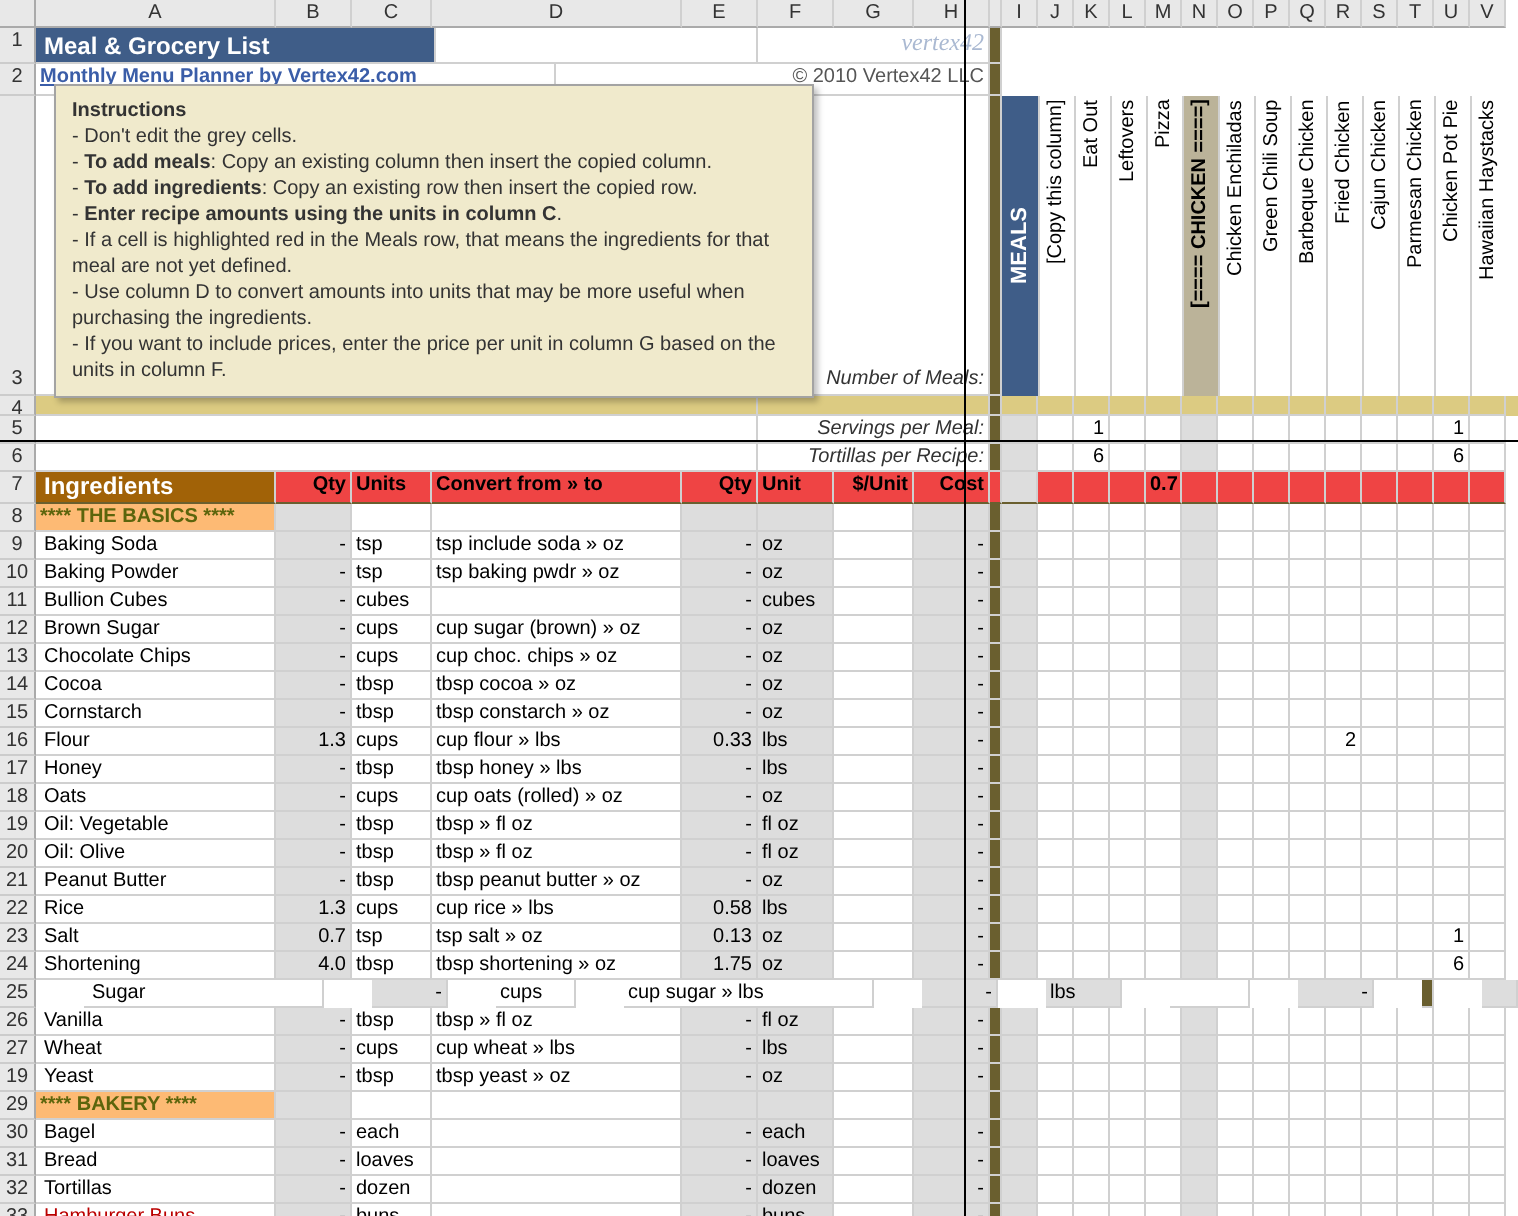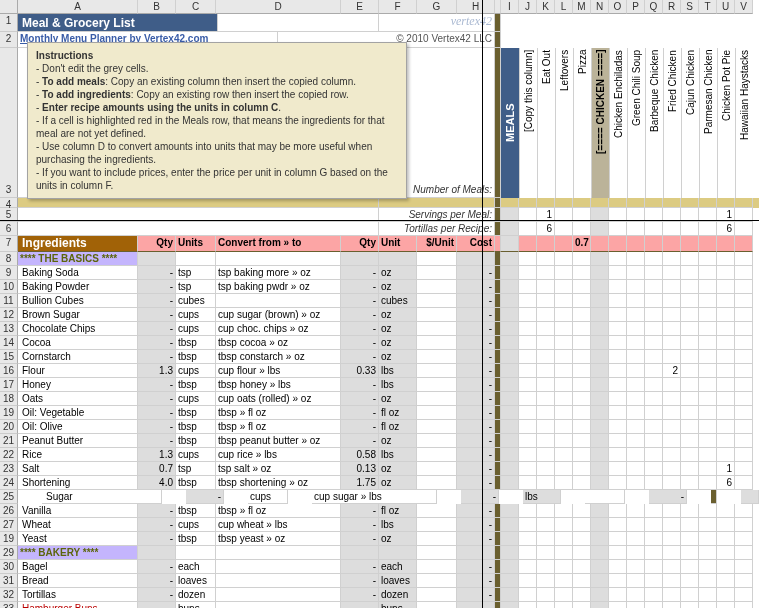--- a/index.html
+++ b/index.html
@@ -56,21 +56,21 @@
     padding:6px 8px;
     font-size:10px; color:#333;
     line-height:1.3;
     z-index:5;
   }
   .instructions b{font-weight:bold;}
 
   .meta-row { text-align:right; font-style:italic; color:#333; font-size:10px;}
 
   .ingr-head .cell{
-    background:#fca5a5;
+    background:#ef4444;
     color:#000; font-weight:bold;
     border-bottom:1px solid #6a5f2f;
   }
   .ingr-head .c-a{ background:#a16207; color:#fff; font-size:12px; padding-left:4px;}
 
   .section-row .c-a{ font-weight:bold; color:#5c650c;}
   .data-row .c-a{ padding-left:4px;}
   .grey-cell{ background:#ddd;}
   .meals-label {
     background:#3f5d88; color:#fff; font-weight:bold;
@@ -82,21 +82,21 @@
   }
   .meal-head-cell{
     writing-mode: vertical-rl; transform: rotate(180deg);
     height:150px;
     font-size:10px;
     padding:2px 0;
     display:flex; align-items:center; justify-content:flex-end;
     border-right:1px solid #d0d0d0;
   }
   .meal-head-cell.sect{ background:#bbb399; font-weight:bold;}
-  .zone-bg{ background:#c4b5fd;}
+  .zone-bg{ background:#fdba74;}
 
   .freeze-line-v{ position:absolute; left:482px; top:0; width:1px; height:100%; background:#000; z-index:6;}
   .freeze-line-h{ position:absolute; left:0; top:220px; height:1px; width:100%; background:#000; z-index:6;}
 
   .gold-band{ background:#dccb82; min-height:10px;}
 </style>
 </head>
 <body>
 
 <div class="sheet" style="position:relative;">
@@ -289,21 +289,21 @@
         <div class="cell c-meal "></div>
         <div class="cell c-meal "></div>
         <div class="cell c-meal "></div>
         <div class="cell c-meal "></div>
   </div>
       <div class="row data-row" style="height:14px;">
     <div class="rowhead">9</div>
     <div class="cell c-a ">Baking Soda</div>
     <div class="cell c-b grey-cell">-</div>
     <div class="cell c-c">tsp</div>
-    <div class="cell c-d">tsp baking more » oz</div>
+    <div class="cell c-d">tsp include soda » oz</div>
     <div class="cell c-e grey-cell">-</div>
     <div class="cell c-f grey-cell">oz</div>
     <div class="cell c-g"></div>
     <div class="cell c-h grey-cell">-</div>
     <div class="cell c-sep"></div>
     <div class="cell c-meal grey-cell"></div>
     <div class="cell c-meal "></div>
         <div class="cell c-meal "></div>
         <div class="cell c-meal "></div>
         <div class="cell c-meal "></div>

